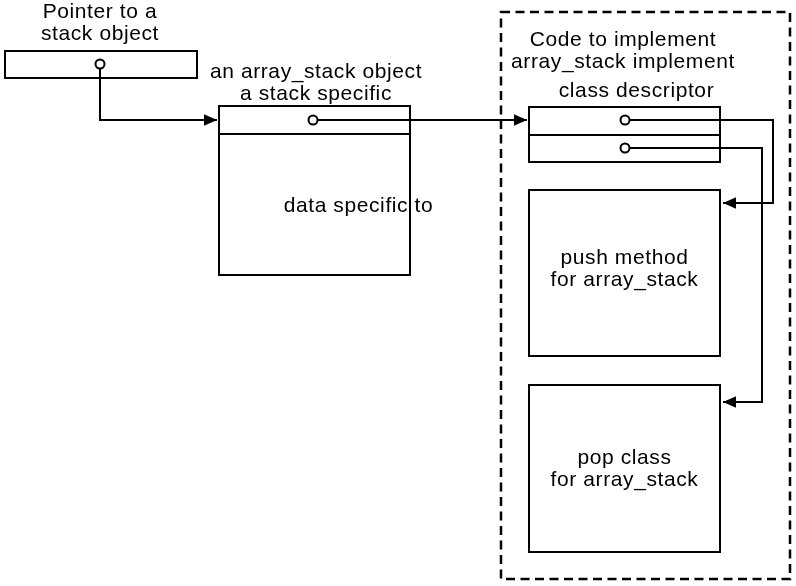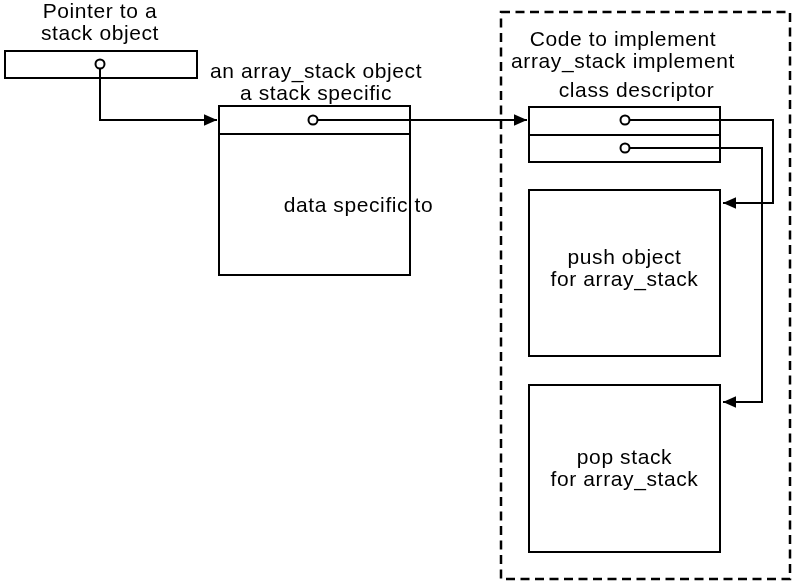--- a/index.html
+++ b/index.html
@@ -86,23 +86,23 @@
   <div class="lbl" style="left:540px; top:79px; width:193px;">
     <span class="ln">class descriptor</span>
   </div>
   <div class="box" style="left:528px; top:106px; width:193px; height:57px;">
     <div class="hdr-row"></div>
     <div style="height:25px;"></div>
   </div>
 
   <div class="box" style="left:528px; top:189px; width:193px; height:168px;"></div>
   <div class="lbl" style="left:528px; top:246px; width:193px;">
-    <span class="ln">push object</span>
+    <span class="ln">push method</span>
     <span class="ln">for array_stack</span>
   </div>
 
   <div class="box" style="left:528px; top:384px; width:193px; height:169px;"></div>
   <div class="lbl" style="left:528px; top:446px; width:193px;">
-    <span class="ln">pop stack</span>
+    <span class="ln">pop class</span>
     <span class="ln">for array_stack</span>
   </div>
 
 </div>
 
 </body></html>

